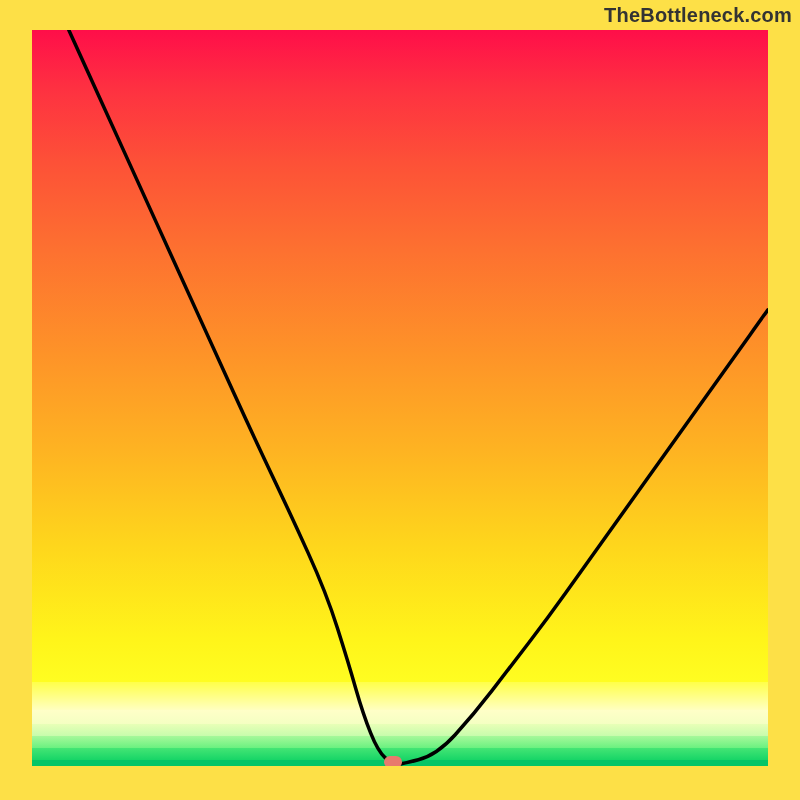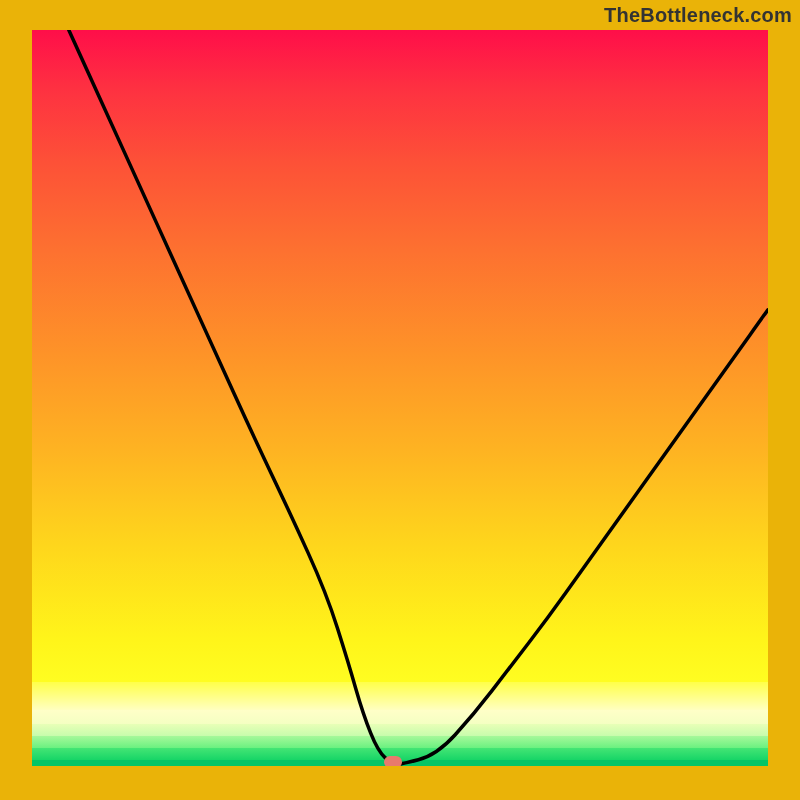--- a/index.html
+++ b/index.html
@@ -8,21 +8,21 @@
     width: 800px;
     height: 800px;
     background: #000;
     font-family: Arial, Helvetica, sans-serif;
     overflow: hidden;
   }
   .wrap {
     position: relative;
     width: 800px;
     height: 800px;
-    background: #eab308;
+    background: #fde047;
   }
   .watermark {
     position: absolute;
     top: 4px;
     right: 8px;
     color: #333;
     font-size: 20px;
     font-weight: 600;
     letter-spacing: 0.2px;
     user-select: none;

